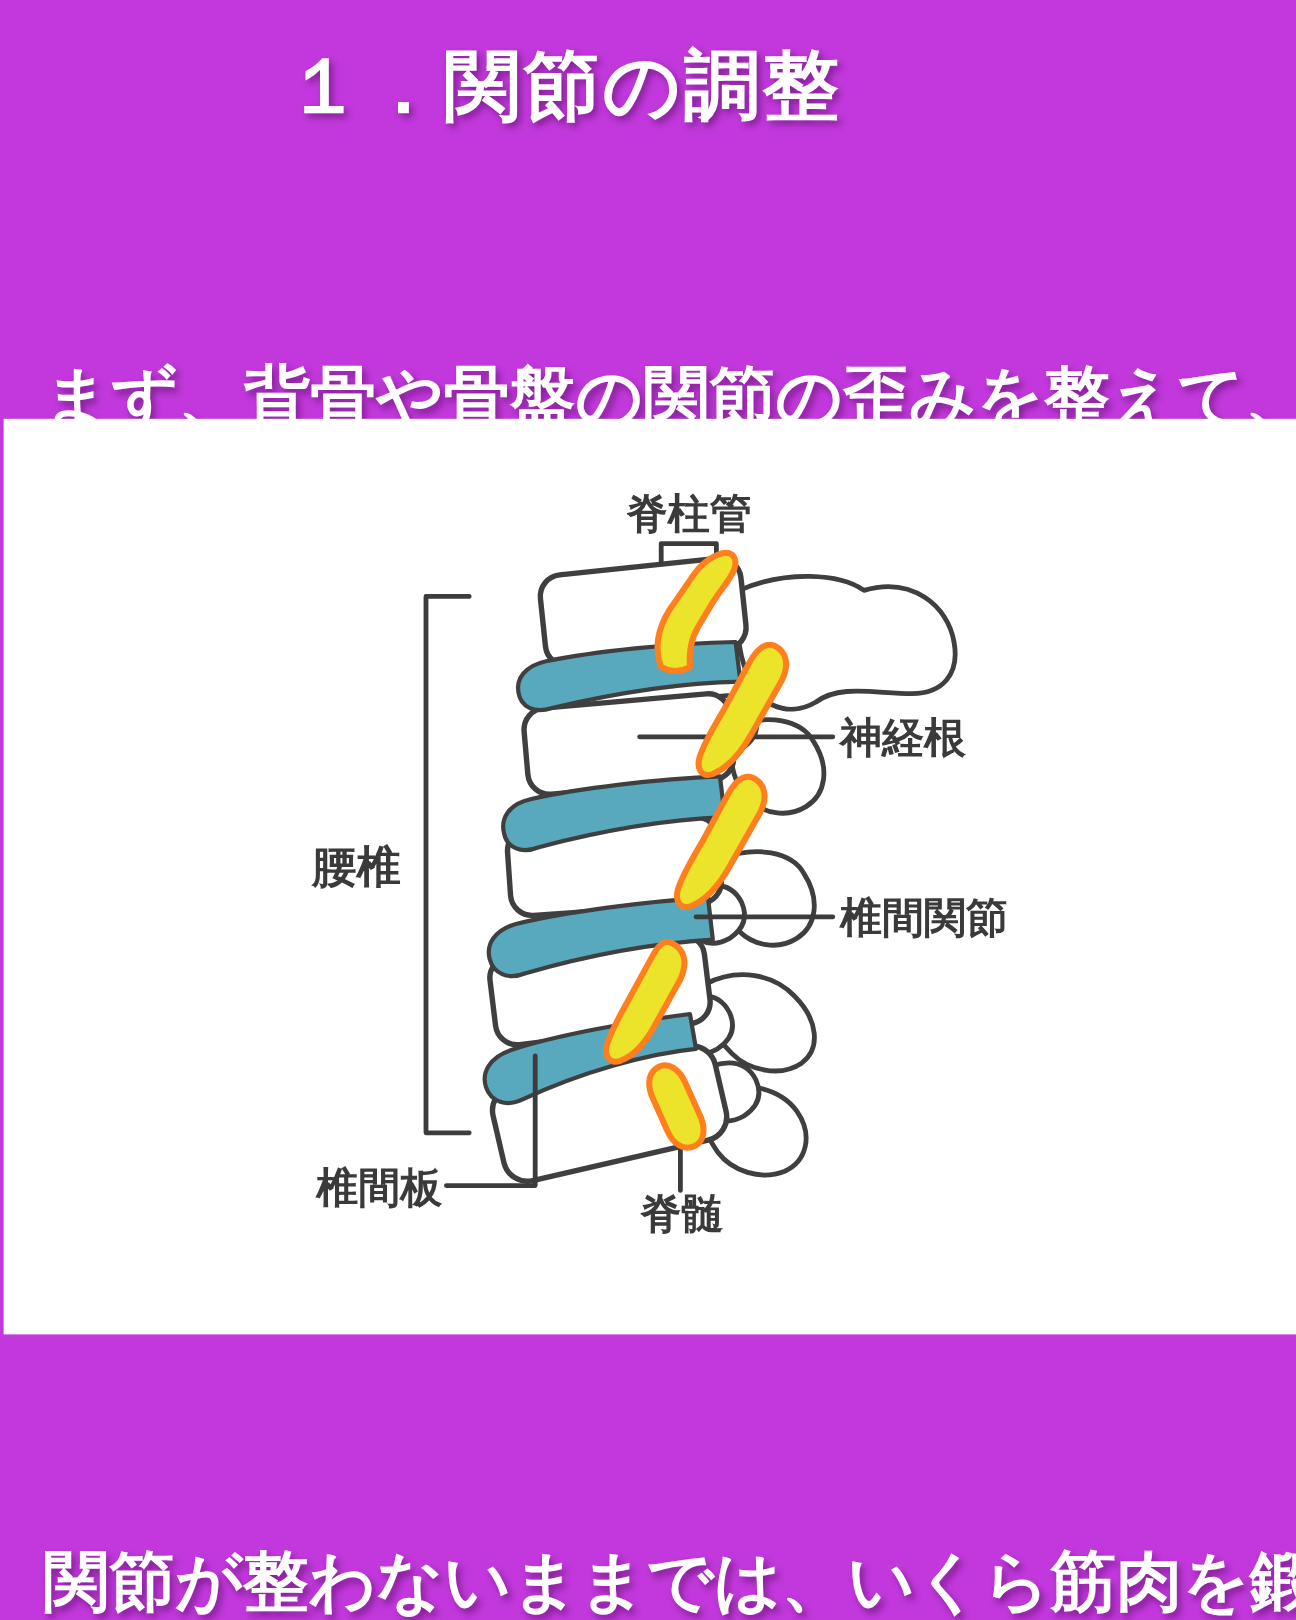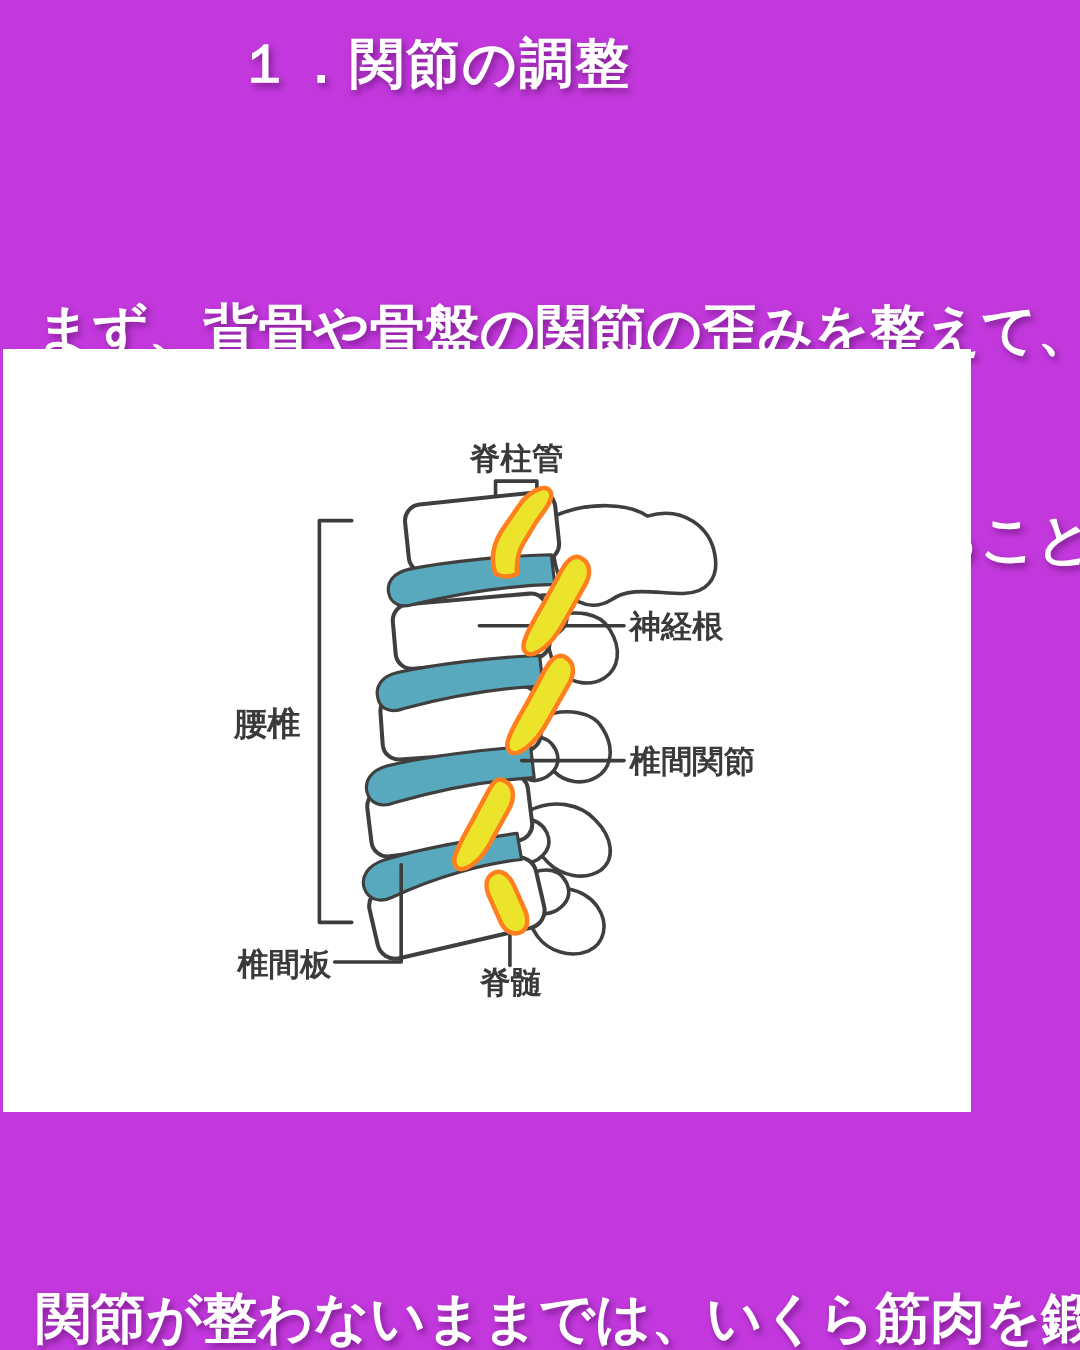--- a/index.html
+++ b/index.html
@@ -3,30 +3,30 @@
 <meta charset="utf-8">
 <style>
   html,body{margin:0;padding:0;background:#777;}
   .canvas{
     position:relative; width:1080px; height:1350px; overflow:hidden;
     background:#c238dc;
     font-family:"Liberation Sans", sans-serif;
   }
   .big-text{ color:#ffffff; font-weight:800; text-shadow:3px 4px 6px rgba(55,0,65,.45); }
   .title{
-    position:absolute; left:238px; top:28px; font-size:54px; letter-spacing:2px;
+    position:absolute; left:238px; top:28px; font-size:64px; letter-spacing:2px;
   }
   .intro{
     position:absolute; left:36px; top:156px; font-size:55px; line-height:1.27; white-space:pre;
   }
   .footer-text{
     position:absolute; left:36px; top:1144px; font-size:55px; line-height:1.27; white-space:pre;
   }
   .panel{
-    position:absolute; left:3px; top:349px; width:968px; height:763px; background:#ffffff;
+    position:absolute; left:3px; top:349px; width:1077px; height:763px; background:#ffffff;
   }
   .panel svg{ display:block; width:100%; height:100%; }
   svg text{ font-family:"Liberation Sans", sans-serif; font-weight:600; fill:#3a3a3a; }
 </style>
 </head>
 <body>
 
 <div class="canvas">
 
   <div class="big-text title">１．関節の調整</div>

